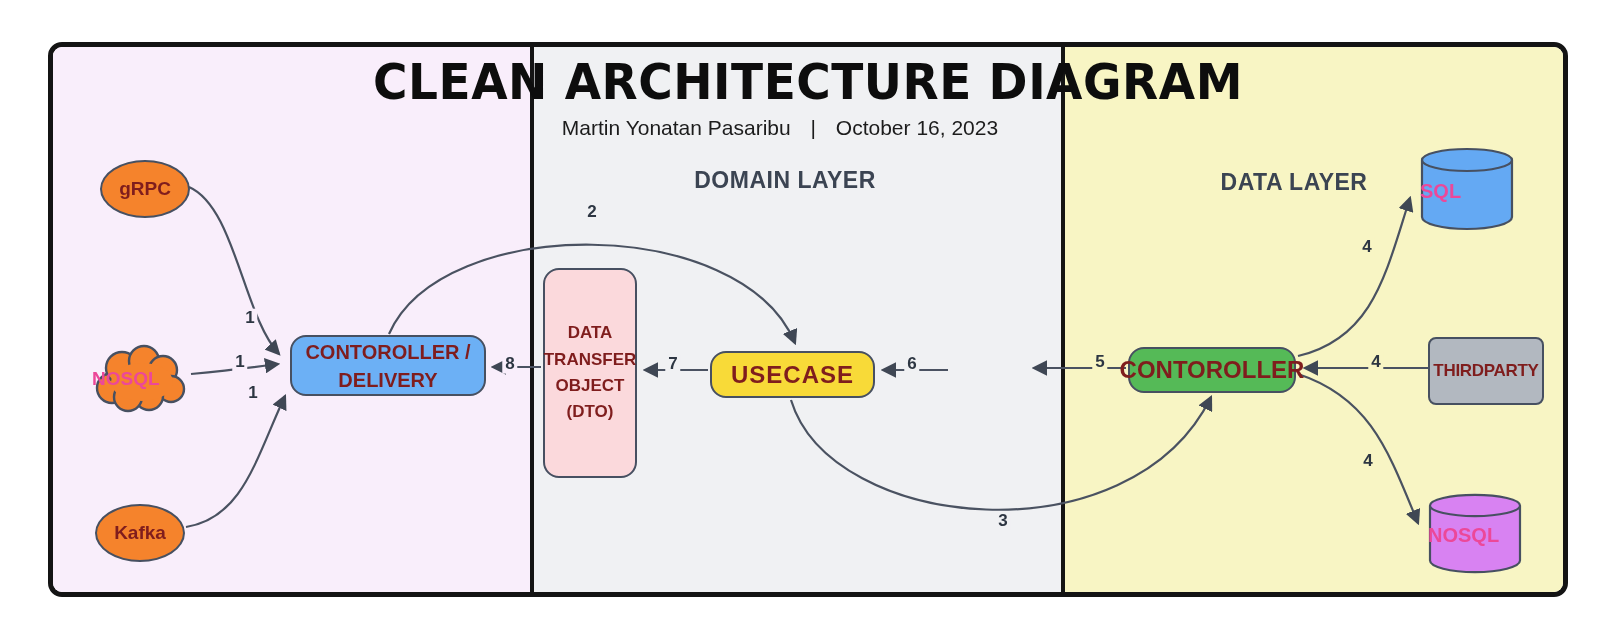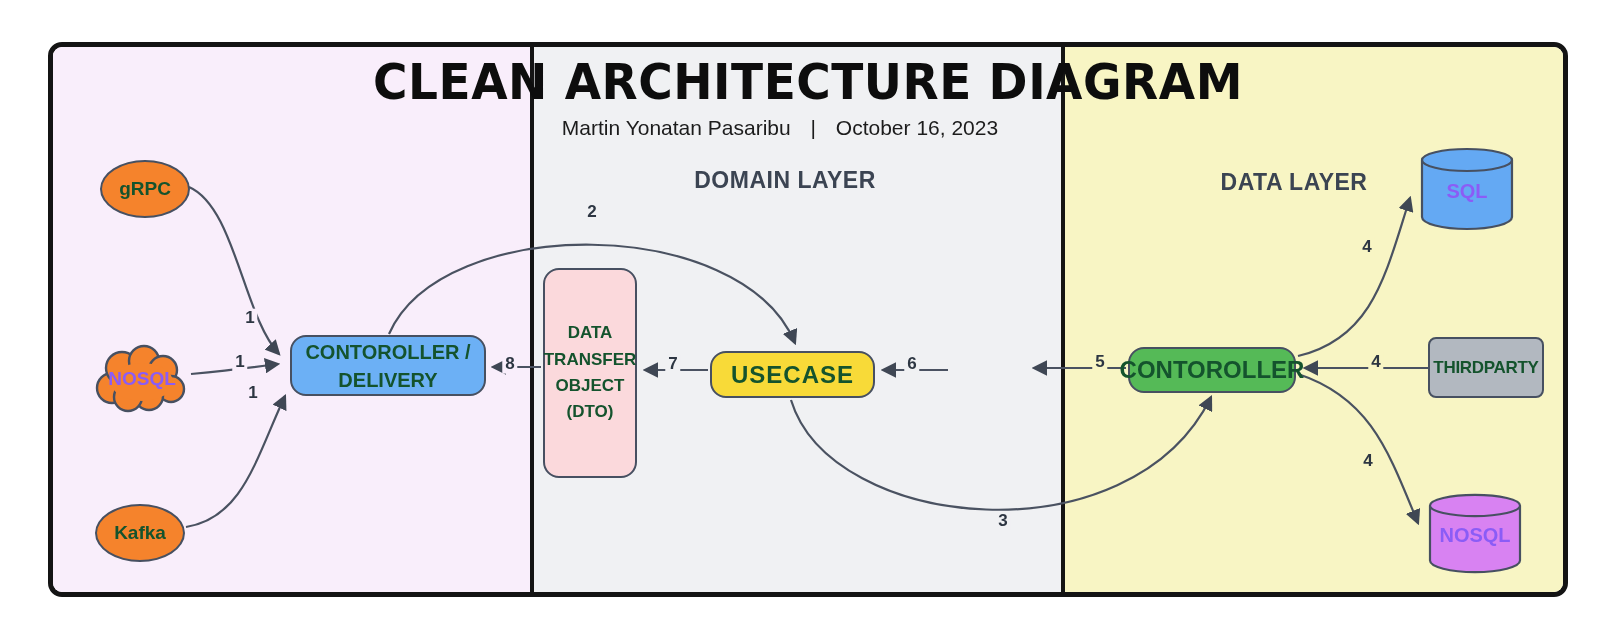--- a/index.html
+++ b/index.html
@@ -24,36 +24,36 @@
   .layer-title { position:absolute; z-index:3; font-weight:700; color:#3b4452;
                  font-size:23px; letter-spacing:0.5px; text-align:center; line-height:1.4; }
   .lt-presenter { left:215px; top:159px; width:180px; }
   .lt-domain    { left:685px; top:164px; width:200px; }
   .lt-data      { left:1194px; top:166px; width:200px; }
 
   svg.edges { position:absolute; left:0; top:0; z-index:2; }
   svg.edges path.edge { stroke:#4a5261; stroke-width:2.2; fill:none; }
 
   .node { position:absolute; z-index:4; display:flex; align-items:center; justify-content:center;
-          text-align:center; color:#14532d; font-weight:700; border:2.5px solid #475061; }
+          text-align:center; color:#7f1d1d; font-weight:700; border:2.5px solid #475061; }
   .ellipse { border-radius:50%; background:#f5832c; font-size:19px; }
   .rounded { border-radius:16px;justify-content:center; }
   .n-controller { left:290px; top:335px; width:196px; height:61px; background:#6cb0f5; font-size:20px; line-height:1.4; padding:6px 6px; }
   .n-dto        { left:543px; top:268px; width:94px;  height:210px; background:#fbd9dc; font-size:17px; line-height:1.55; padding:0 2px; }
   .n-usecase    { left:710px; top:351px; width:165px; height:47px; background:#f8da38; font-size:24px; letter-spacing:1px; }
   .n-entity     { left:950px; top:277px; width:76px;  height:191px; background:#fbd9dc; font-size:19px; }
   .n-repository { left:1128px; top:347px; width:168px; height:46px; background:#55ba57; font-size:24px; }
-  .n-thirdparty { left:1428px; top:337px; width:116px; height:61px; background:#b2b8c0; border-radius:8px; font-size:17px; letter-spacing:-0.3px; }
+  .n-thirdparty { left:1428px; top:337px; width:116px; height:68px; background:#b2b8c0; border-radius:8px; font-size:17px; letter-spacing:-0.3px; }
   .n-grpc  { left:100px; top:160px; width:90px; height:58px; }
   .n-kafka { left:95px;  top:504px; width:90px; height:58px; }
 
   .shape-node { position:absolute; z-index:4; }
   .shape-node svg { display:block; width:100%; height:100%; }
-  .shape-node .shape-label { position:absolute; left:0; right:0; text-align:center;
-                             font-weight:700; color:#8b5cf6; }
+  .shape-node .shape-label { position:absolute; left:0; right:0; 
+                             font-weight:700; color:#ec4899; }
   .n-rest  { left:92px;  top:342px; width:100px; height:72px; }
   .n-rest .shape-label { top:26px; font-size:19px; }
   .n-sql   { left:1420px; top:147px; width:94px; height:84px; }
   .n-nosql { left:1428px; top:493px; width:94px; height:81px; }
   .cyl .shape-label { top:52%; transform:translateY(-50%); font-size:20px; }
 
   .edge-label { position:absolute; z-index:5; transform:translate(-50%,-50%);
                 font-size:17px; font-weight:700; color:#2d3642; padding:0 3px; line-height:1.1; }
   .on-pink   { background:#f9eefb; }
   .on-gray   { background:#f0f1f3; }

